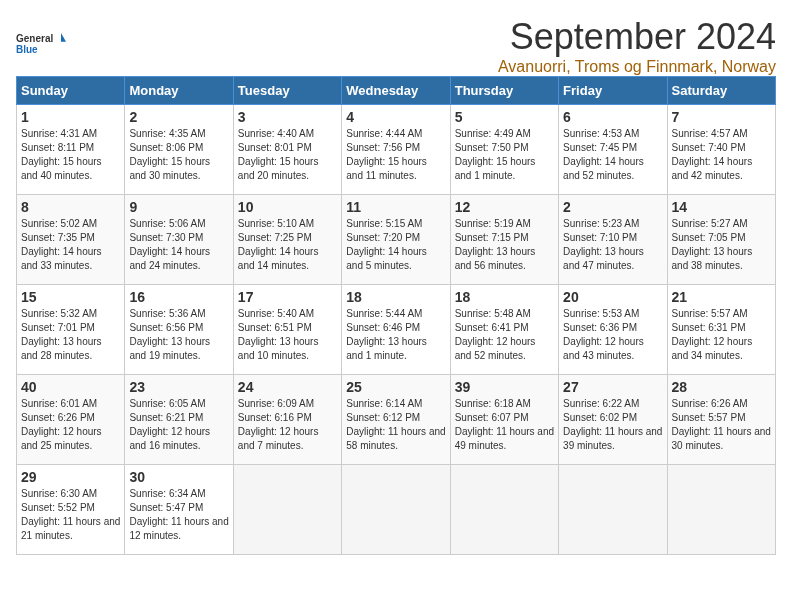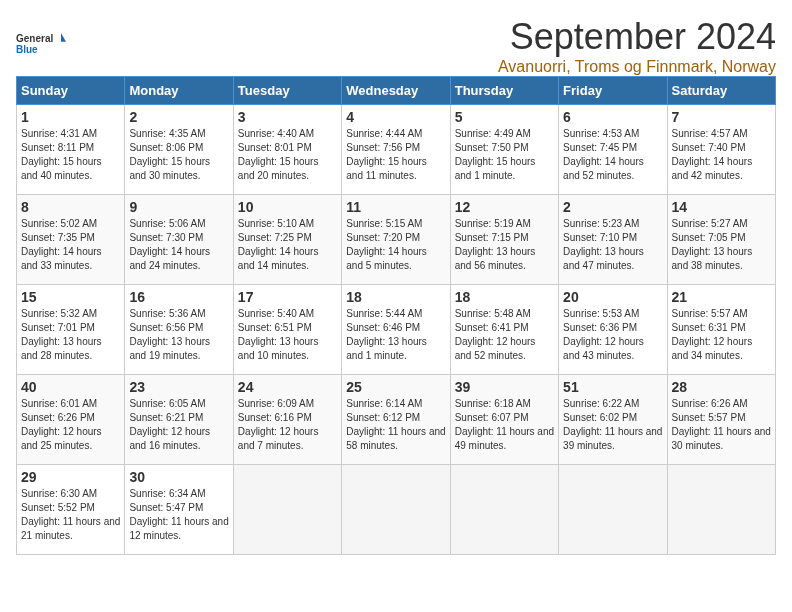--- a/index.html
+++ b/index.html
@@ -213,21 +213,21 @@
         </td>
         <td>
           <span class="day-num">25</span>
           <div class="day-detail">Sunrise: 6:14 AM<br>Sunset: 6:12 PM<br>Daylight: 11 hours and 58 minutes.</div>
         </td>
         <td>
           <span class="day-num">39</span>
           <div class="day-detail">Sunrise: 6:18 AM<br>Sunset: 6:07 PM<br>Daylight: 11 hours and 49 minutes.</div>
         </td>
         <td>
-          <span class="day-num">51</span>
+          <span class="day-num">27</span>
           <div class="day-detail">Sunrise: 6:22 AM<br>Sunset: 6:02 PM<br>Daylight: 11 hours and 39 minutes.</div>
         </td>
         <td>
           <span class="day-num">28</span>
           <div class="day-detail">Sunrise: 6:26 AM<br>Sunset: 5:57 PM<br>Daylight: 11 hours and 30 minutes.</div>
         </td>
       </tr>
       <tr>
         <td>
           <span class="day-num">29</span>

